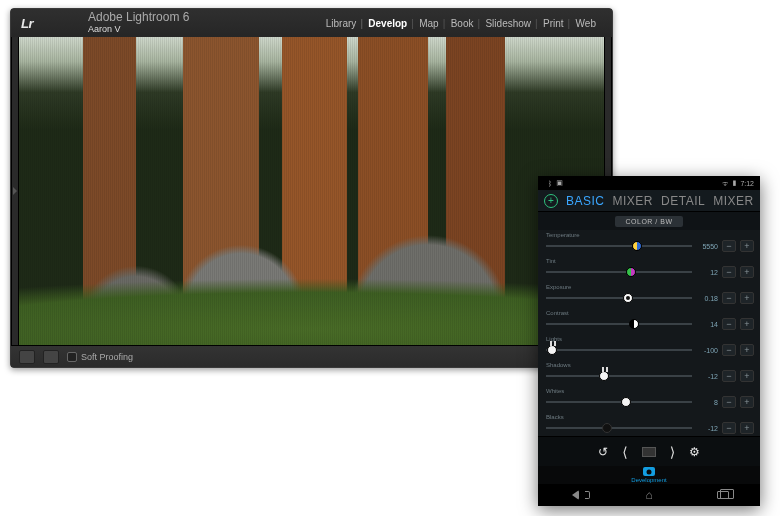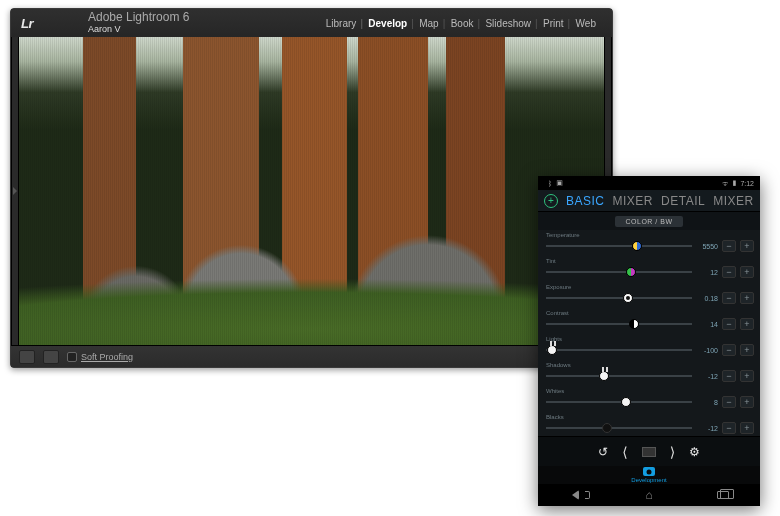--- a/index.html
+++ b/index.html
@@ -101,21 +101,21 @@
     background: linear-gradient(#333,#2b2b2b);
     border-top: 1px solid #000;
     display: flex; align-items: center;
     padding: 0 8px; gap: 8px;
     font-size: 9px; color: #aaa;
   }
   .lr-viewbtn {
     width: 16px; height: 14px; background: #444;
     border: 1px solid #222; border-radius: 2px;
   }
-  .lr-softproof { display: flex; gap: 4px; cursor: pointer; text-decoration: underline; }
+  .lr-softproof { display: flex; gap: 4px; cursor: pointer; }
   .lr-check {
     width: 10px; height: 10px; border: 1px solid #666;
     background: #222; border-radius: 2px;
   }
 
   
   .mob {
     position: absolute;
     right: 20px; top: 176px;
     width: 222px; height: 330px;

